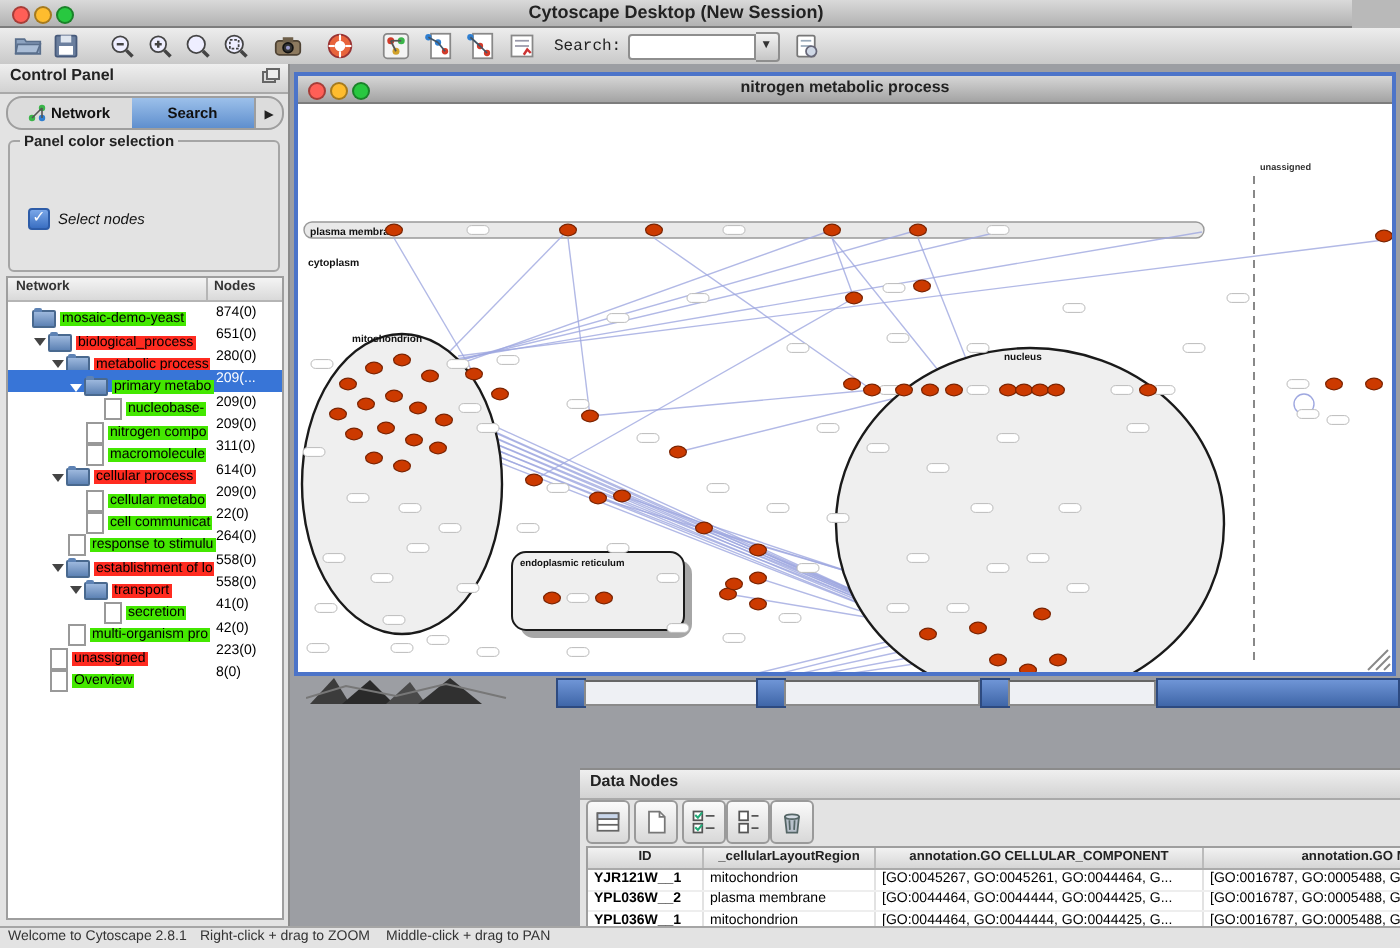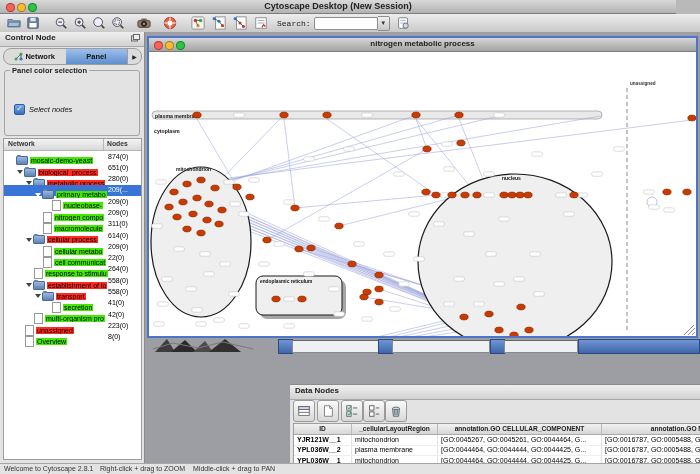--- a/index.html
+++ b/index.html
@@ -209,41 +209,41 @@
           <rect x="3" y="2" width="10" height="12" rx="1" fill="#fff" stroke="#777"></rect>
           <line x1="5" y1="5" x2="11" y2="5" stroke="#9ab" stroke-width="1"></line>
           <line x1="5" y1="8" x2="11" y2="8" stroke="#9ab" stroke-width="1"></line>
           <circle cx="11" cy="11" r="3" fill="#cfd8e6" stroke="#667"></circle>
         </svg>
     </span>
   </div>
 
   <div class="cpanel">
     <div class="panel-head">
-      <span>Control Node</span>
+      <span>Control Panel</span>
       <span class="float-ic">
         <svg viewBox="0 0 9 8">
             <rect x="0.5" y="2" width="6" height="5" fill="#ddd" stroke="#666"></rect>
             <rect x="2.5" y="0.5" width="6" height="5" fill="#eee" stroke="#666"></rect>
           </svg>
       </span>
     </div>
     <div class="cp-tabs">
       <span class="cp-tab">
         <svg width="9" height="9" viewBox="0 0 9 9">
             <circle cx="2" cy="7" r="1.6" fill="#3bb54a"></circle>
             <circle cx="7" cy="2" r="1.6" fill="#3bb54a"></circle>
             <circle cx="7" cy="7" r="1.6" fill="#2f7fd1"></circle>
             <line x1="2" y1="7" x2="7" y2="2" stroke="#555" stroke-width="0.8"></line>
             <line x1="7" y1="7" x2="7" y2="2" stroke="#555" stroke-width="0.8"></line>
           </svg>
         <span>Network</span>
       </span>
       <span class="cp-tab active">
-        <span>Panel</span>
+        <span>Search</span>
       </span>
       <span class="cp-tab-arrow">▶</span>
     </div>
     <div class="groupbox">
       <span class="legend">Panel color selection</span>
       <div class="chkrow">
         <span class="chk">✓</span>
         <span class="chklabel">Select nodes</span>
       </div>
     </div>

